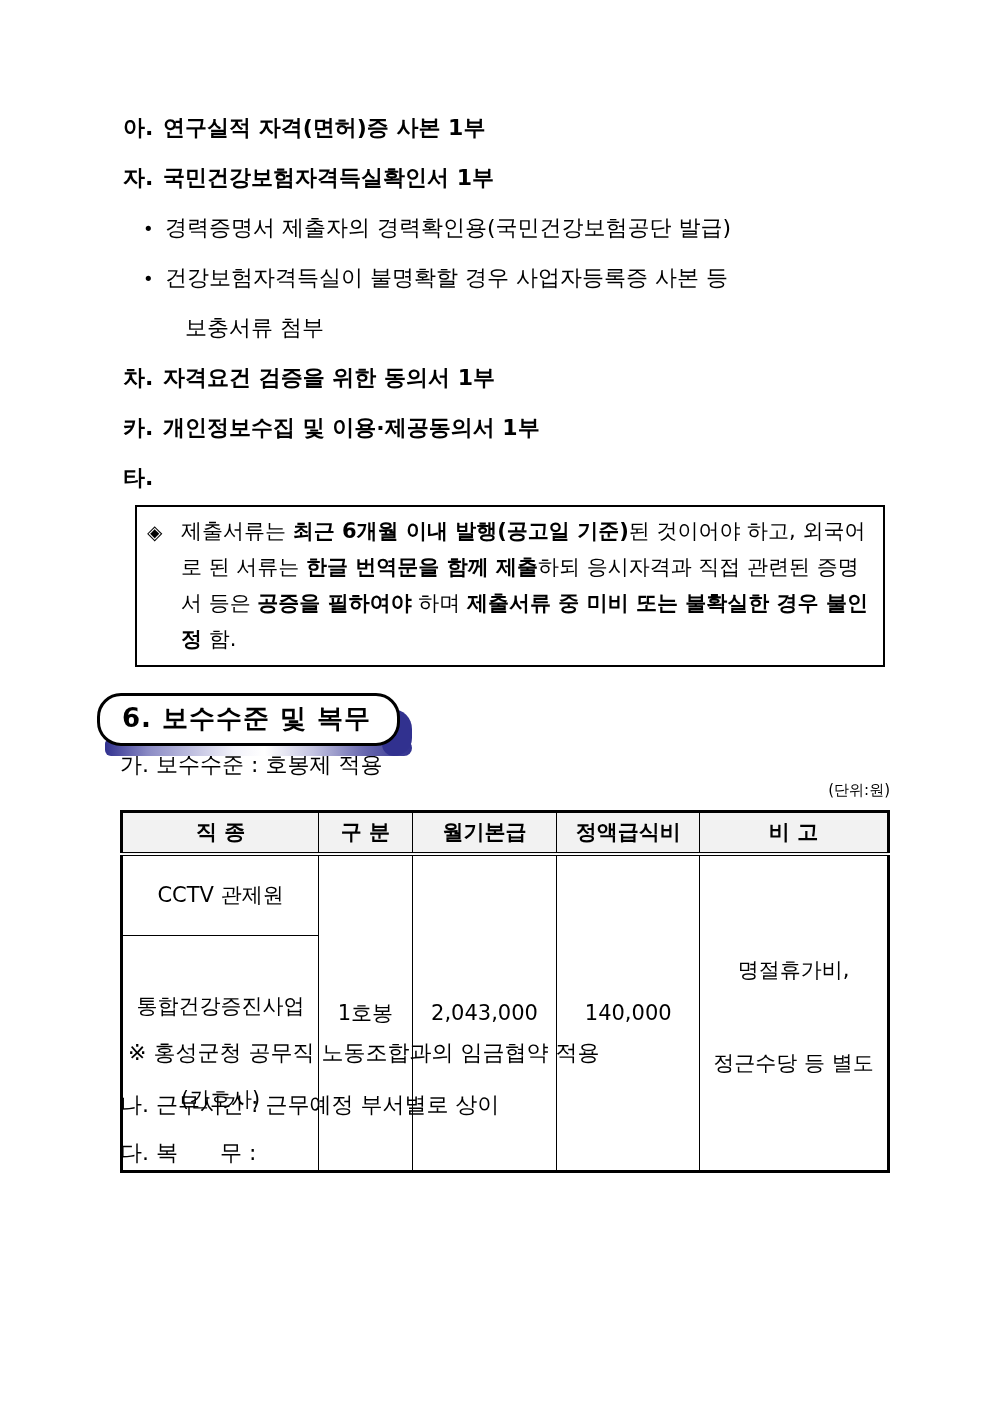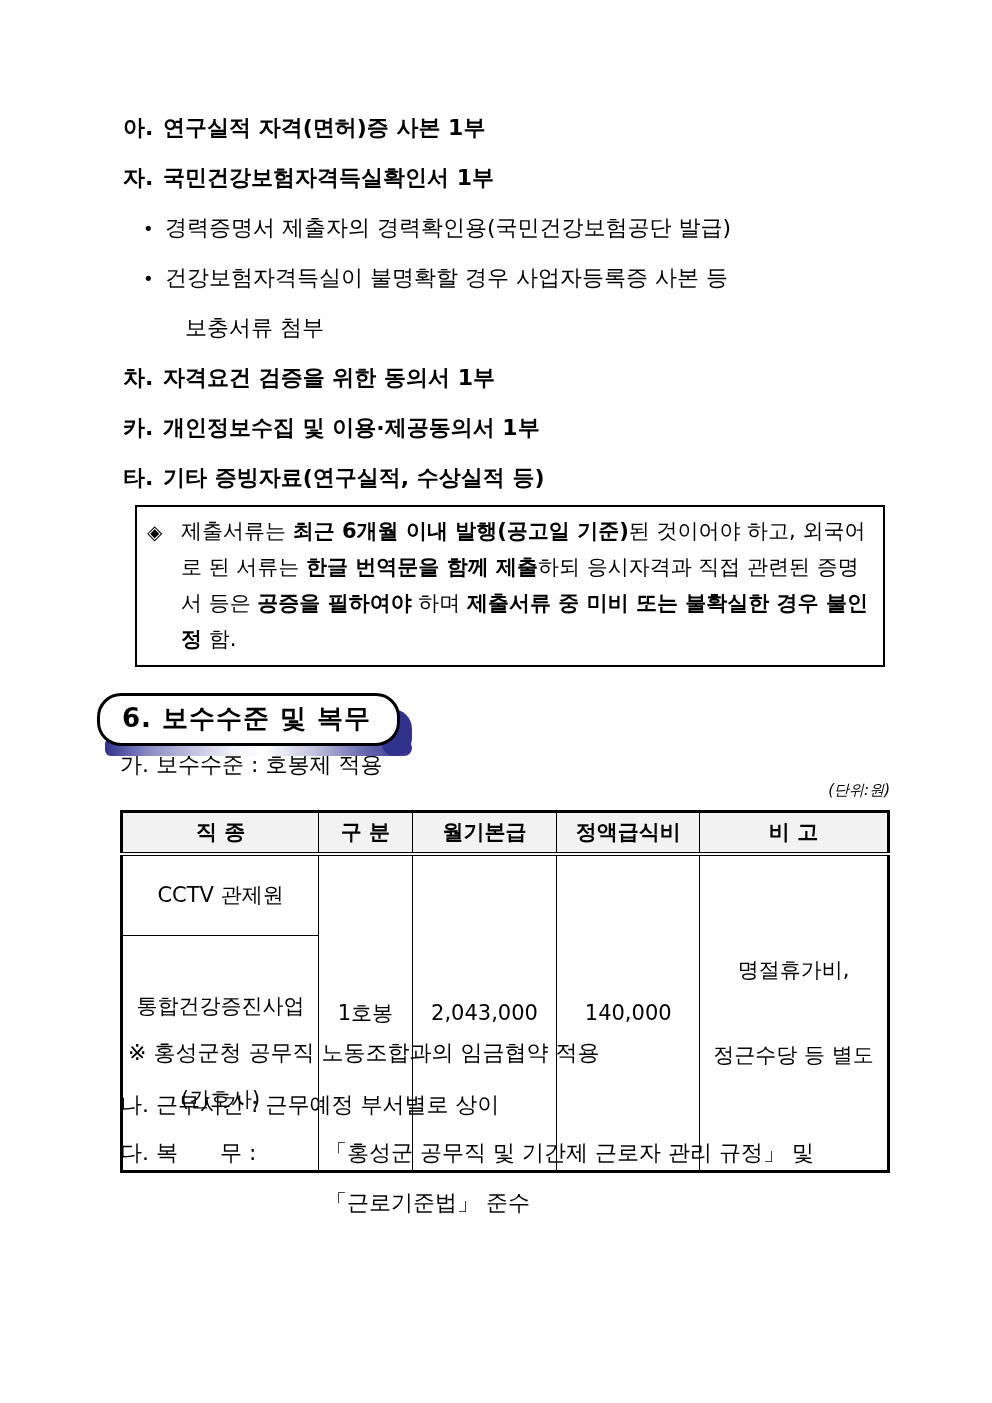--- a/index.html
+++ b/index.html
@@ -44,21 +44,21 @@
     border-radius:8px 16px 16px 12px;
     background:linear-gradient(90deg,#31318f 0%,#8a8ac4 14%,#f2f2fa 42%,#ffffff 52%,#c2c2e0 68%,#6b6bb0 84%,#31318f 100%);
   }
   .pill-shadow-cap {
     position:absolute; z-index:1; right:-12px; top:16px; bottom:-10px; width:30px;
     background:#31318f; border-radius:2px 20px 18px 12px;
   }
 
   
   .line-ga { position:absolute; top:750px; left:120px; font-size:22px; white-space:pre-wrap; }
-  .unit-note { position:absolute; top:781px; right:102px; font-size:15px;font-style:italic; }
+  .unit-note { position:absolute; top:781px; right:102px; font-size:15px; }
   .wage-note { position:absolute; top:1038px; left:128px; font-size:22px; white-space:pre-wrap; }
   .line-na { position:absolute; top:1090px; left:120px; font-size:22px; white-space:pre-wrap; }
   .line-da { position:absolute; top:1128px; left:120px; display:flex; font-size:22px; }
   .da-label { flex:0 0 205px; white-space:pre; line-height:50px; }
   .da-lines div { line-height:50px; white-space:pre-wrap; }
 
   
   .salary-table {
     position:absolute; top:810px; left:120px; width:770px;
     border-collapse:collapse; border:3px solid #000000;
@@ -67,21 +67,21 @@
   .salary-table th, .salary-table td {
     border:1.5px solid #000000; vertical-align:middle; text-align:center; white-space:pre-wrap;
   }
   .salary-table thead th {
     height:42px; background:#f2f2f2; font-weight:bold;
     border-bottom:4px double #000000;
   }
   .salary-table .row1 { height:82px; }
   .salary-table .row2 { height:90px; }
   .salary-table .job2-cell div { line-height:45px; }
-  .salary-table .remark-cell div { line-height:37px; }
+  .salary-table .remark-cell div { line-height:37px;margin-top:8px; }
 </style>
 </head>
 <body>
 
 <div class="page">
 
   <section class="doc-list">
     <div class="doc-line main">
       <span class="marker">아.</span>
       <span class="text">연구실적 자격(면허)증 사본 1부</span>
@@ -104,21 +104,20 @@
     <div class="doc-line main">
       <span class="marker">차.</span>
       <span class="text">자격요건 검증을 위한 동의서 1부</span>
     </div>
     <div class="doc-line main">
       <span class="marker">카.</span>
       <span class="text">개인정보수집 및 이용·제공동의서 1부</span>
     </div>
     <div class="doc-line main">
       <span class="marker">타.</span>
-      <span class="text">기타 증빙자료(연구실적, 수상실적 등)</span>
     </div>
   </section>
 
   <aside class="notice-box">
     <span class="notice-symbol">◈</span>
     <p class="notice-text"><span>제출서류는 </span><span class="seg-bold">최근 6개월 이내 발행(공고일 기준)</span><span>된 것이어야 하고, 외국어로 된 서류는 </span><span class="seg-bold">한글 번역문을 함께 제출</span><span>하되 응시자격과 직접 관련된 증명서 등은 </span><span class="seg-bold">공증을 필하여야</span><span> 하며 </span><span class="seg-bold">제출서류 중 미비 또는 불확실한 경우 불인정</span><span> 함.</span></p>
   </aside>
 
   <div class="section-pill-wrap">
     <div class="pill-shadow-bar"></div>
@@ -164,19 +163,15 @@
         </td>
       </tr>
     </tbody>
   </table>
 
   <div class="wage-note">※ 홍성군청 공무직 노동조합과의 임금협약 적용</div>
   <div class="line-na">나. 근무시간 : 근무예정 부서별로 상이</div>
 
   <div class="line-da">
     <span class="da-label">다. 복      무 : </span>
-    <div class="da-lines">
-      <div>「홍성군 공무직 및 기간제 근로자 관리 규정」 및</div>
-      <div>「근로기준법」 준수</div>
-    </div>
   </div>
 
 </div>
 
 </body></html>

